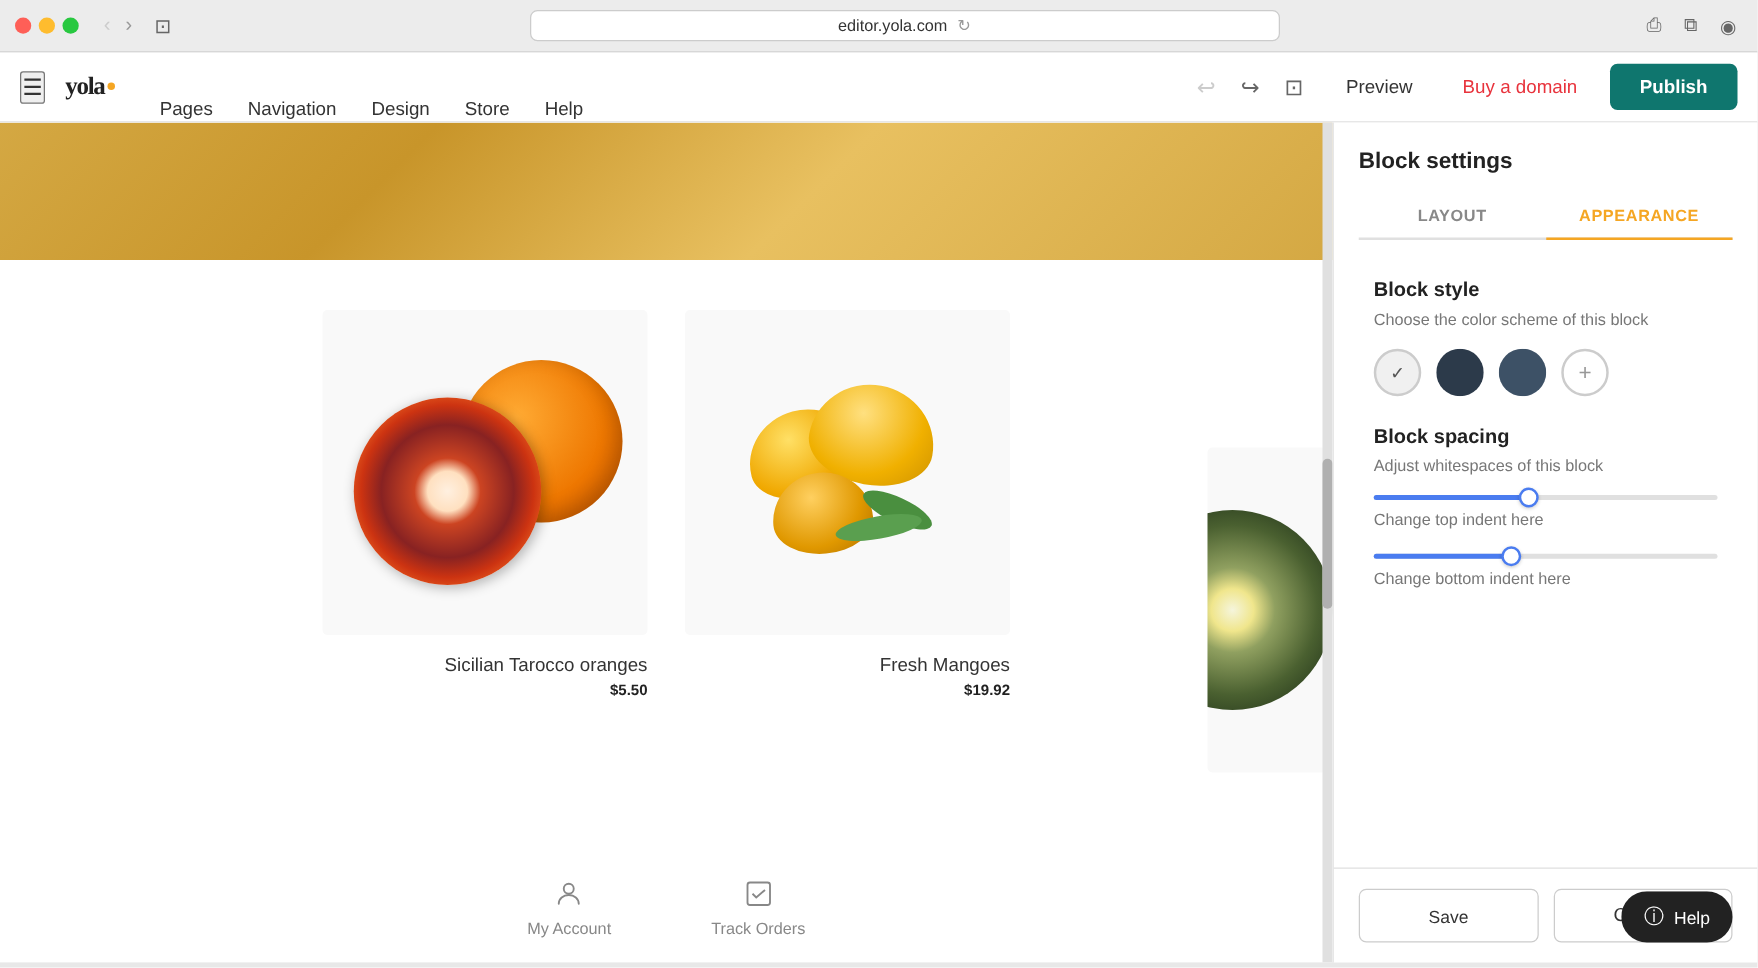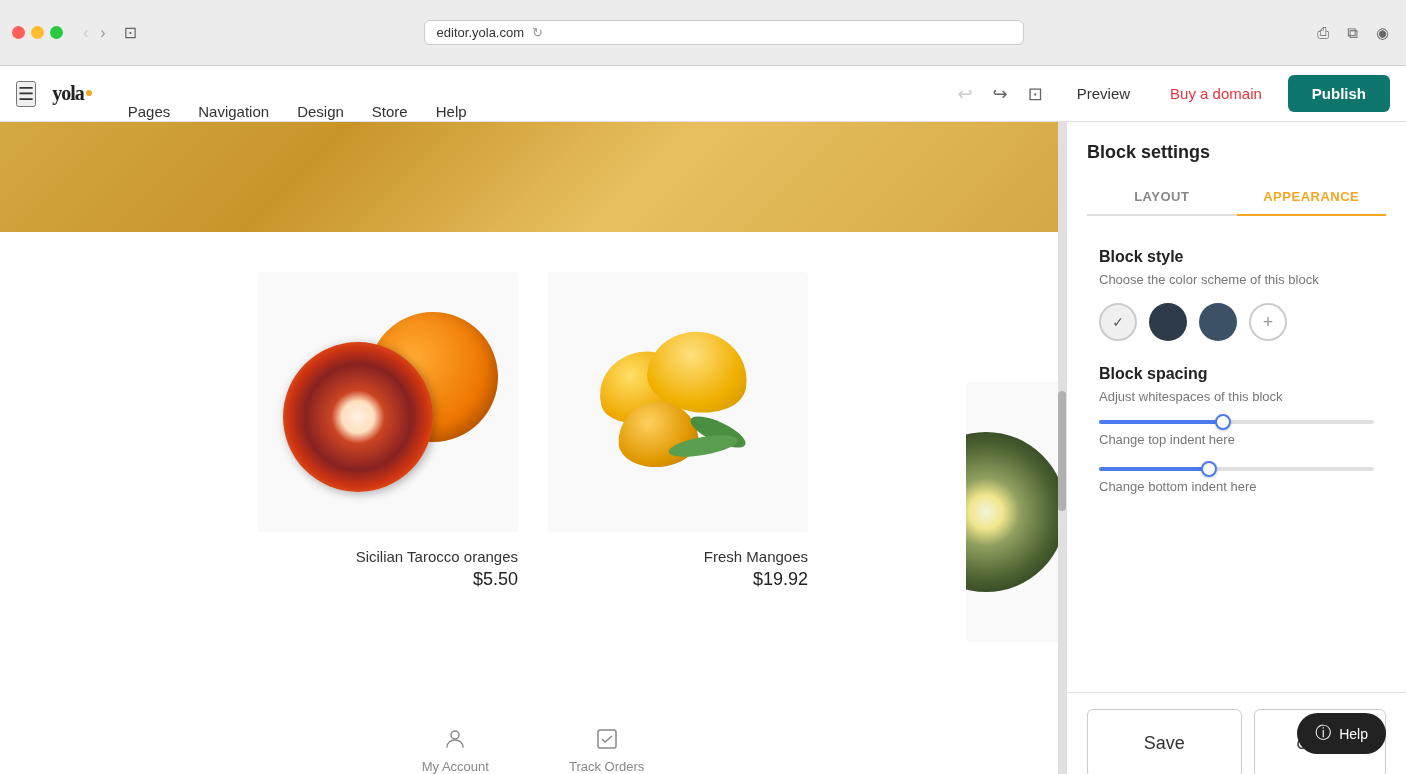--- a/index.html
+++ b/index.html
@@ -28,23 +28,23 @@
     .nav-btn {
       background: none; border: none; cursor: pointer;
       color: #999; font-size: 16px; padding: 2px 4px;
     }
     .nav-btn.disabled { color: #ccc; }
     .sidebar-toggle {
       background: none; border: none; cursor: pointer;
       color: #666; font-size: 16px; padding: 2px 6px;
     }
     .url-bar {
-      flex: 1; display: flex; justify-content: flex-start; align-items: center;
+      flex: 1; display: flex; justify-content: center; align-items: center;
       background: white; border-radius: 6px; padding: 4px 12px;
-      max-width: 600px; margin: 12px auto; border: 1px solid #ccc;
+      max-width: 600px; margin: 0 auto; border: 1px solid #ccc;
       font-size: 13px; color: #333;
     }
     .url-refresh { color: #999; margin-left: 8px; cursor: pointer; }
     .browser-actions { display: flex; gap: 8px; margin-left: 8px; }
     .browser-action-btn {
       background: none; border: none; cursor: pointer;
       color: #666; font-size: 15px; padding: 2px 5px;
     }
 
     
@@ -152,21 +152,21 @@
       box-shadow: inset -5px -5px 15px rgba(0,0,0,0.2);
     }
     .orange-half {
       position: absolute; left: 5px; top: 50px;
       width: 150px; height: 150px;
       border-radius: 50%;
       background: radial-gradient(circle at 50% 50%, #fff0e0 0%, #ffe0c0 15%, #cc4422 25%, #882222 50%, #cc3311 65%, #ee6622 80%, #ff8833 90%);
       box-shadow: 2px 2px 10px rgba(0,0,0,0.3);
     }
     .product-name { margin-top: 16px; font-size: 15px; color: #333; }
-    .product-price { font-size: 18px; color: #222; font-weight: 400; margin-top: 4px; }
+    .product-price { font-size: 12px; color: #222; font-weight: 700; margin-top: 4px; }
     .mango-visual {
       position: relative; width: 220px; height: 220px;
       display: flex; align-items: center; justify-content: center;
     }
     .mango-big {
       position: absolute; left: 30px; top: 60px;
       width: 90px; height: 70px;
       border-radius: 50% 50% 50% 50% / 60% 60% 40% 40%;
       background: radial-gradient(circle at 40% 30%, #ffe066, #f0a800 60%, #cc8800);
       transform: rotate(-15deg);
@@ -294,22 +294,22 @@
       box-shadow: 0 1px 3px rgba(0,0,0,0.2);
     }
 
     
     .panel-footer {
       padding: 16px 20px;
       border-top: 1px solid #e0e0e0;
       display: flex; gap: 12px;
     }
     .save-btn {
-      flex: 1; padding: 23px; background: white; border: 1px solid #ccc;
-      border-radius: 6px; font-size: 18px; font-weight: 500; cursor: pointer;
+      flex: 1; padding: 12px; background: white; border: 1px solid #ccc;
+      border-radius: 6px; font-size: 14px; font-weight: 500; cursor: pointer;
       color: #333;
     }
     .cancel-btn {
       flex: 1; padding: 12px; background: white; border: 1px solid #ccc;
       border-radius: 6px; font-size: 15px; font-weight: 500; cursor: pointer;
       color: #333;
     }
 
     
     .help-btn {

